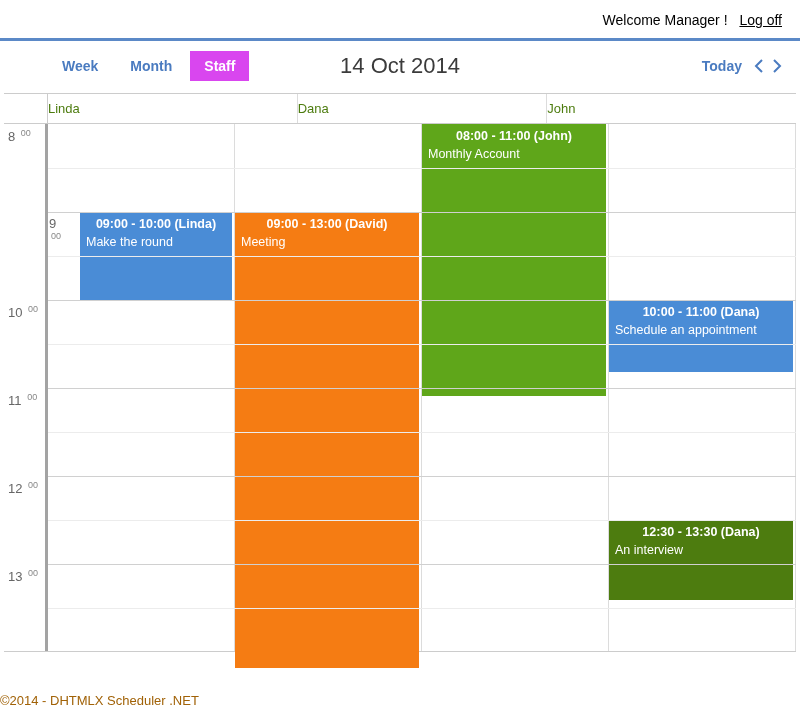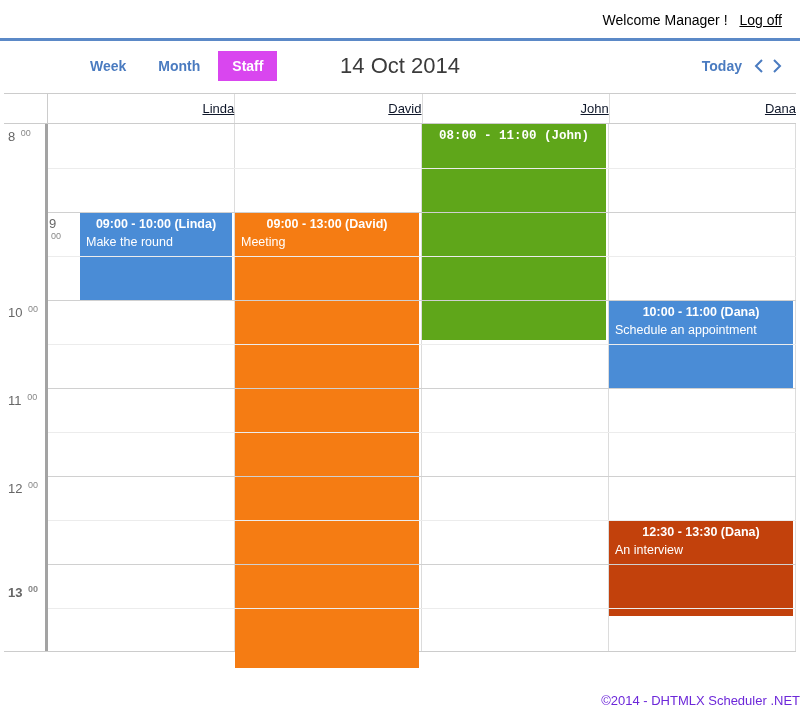--- a/index.html
+++ b/index.html
@@ -22,21 +22,21 @@
     margin-left: 8px;
     cursor: pointer;
   }
   .divider {
     height: 3px;
     background: #5b89c7;
   }
   .toolbar {
     display: flex;
     align-items: center;
-    padding: 10px 14px 8px 76px;
+    padding: 10px 14px 8px 48px;
     position: relative;
   }
   .views {
     display: flex;
     gap: 4px;
     align-items: center;
   }
   .view-btn {
     padding: 7px 14px;
     font-size: 14px;
@@ -85,26 +85,25 @@
     display: flex;
     border-top: 1px solid #ccc;
     border-bottom: 1px solid #ccc;
   }
   .time-gutter-header {
     width: 44px;
     border-right: 1px solid #ccc;
   }
   .col-header {
     flex: 1;
-    text-align: right;
+    text-align: left;
     padding: 7px 0;
     font-size: 13px;
-    color: #0f172a;
+    color: #4d7c0f;
     border-right: 1px solid #dcdcdc;
-    text-decoration: underline;
   }
   .col-header:last-child { border-right: none; }
 
   .grid {
     display: flex;
     position: relative;
     height: 528px;
     border-bottom: 1px solid #ccc;
   }
   .time-gutter {
@@ -163,23 +162,23 @@
   .event .body {
     text-align: left;
     font-weight: 400;
   }
 
   .footer {
     position: absolute;
     bottom: 12px;
     left: 0;
     right: 0;
-    text-align: right;
+    text-align: left;
     font-size: 13px;
-    color: #6d28d9;
+    color: #a16207;
   }
 </style>
 </head>
 <body>
 
 <div class="topbar">
   <span>Welcome Manager !</span>
   <span class="logoff">Log off</span>
 </div>
 <div class="divider"></div>
@@ -203,57 +202,57 @@
           <polyline points="3,2 9,8 3,14"></polyline>
         </svg>
     </div>
   </div>
 </div>
 
 <div class="sched">
   <div class="col-headers">
     <div class="time-gutter-header"></div>
     <div class="col-header">Linda</div>
-    <div class="col-header">David</div>
+    <div class="col-header">Dana</div>
     <div class="col-header">John</div>
-    <div class="col-header">Dana</div>
   </div>
   <div class="grid">
     <div class="time-gutter" id="time-gutter">
         <div class="hour-label" style="top: 4px;"><span>8</span> <span class="mins">00</span></div>
         <div class="hour-label" style="top: 92px; margin-left: 41px;"><span>9</span> <span class="mins">00</span></div>
         <div class="hour-label" style="top: 180px;"><span>10</span> <span class="mins">00</span></div>
         <div class="hour-label" style="top: 268px;"><span>11</span> <span class="mins">00</span></div>
         <div class="hour-label" style="top: 356px;"><span>12</span> <span class="mins">00</span></div>
-        <div class="hour-label" style="top: 460px; font-weight: bold;"><span>13</span> <span class="mins">00</span></div>
+        <div class="hour-label" style="top: 444px;"><span>13</span> <span class="mins">00</span></div>
       </div>
     <div class="cols" id="cols">
       <div class="col">
           <div class="event" style="background: rgb(74, 140, 214); top: 88px; height: 88px; margin-left: 32px;">
             <div class="hdr">09:00 - 10:00 (Linda)</div>
             <div class="body">Make the round</div>
           </div>
         </div>
       <div class="col">
           <div class="event" style="background: rgb(245, 124, 19); top: 88px; height: 456px;">
             <div class="hdr">09:00 - 13:00 (David)</div>
             <div class="body">Meeting</div>
           </div>
         </div>
       <div class="col">
-          <div class="event" style="background: rgb(95, 166, 26); top: 0px; height: 216px; font-family: Liberation Mono, monospace;">
+          <div class="event" style="background: rgb(95, 166, 26); top: 0px; height: 272px;">
             <div class="hdr">08:00 - 11:00 (John)</div>
-          </div>
-        </div>
-      <div class="col">
-          <div class="event" style="background: rgb(74, 140, 214); top: 176px; height: 88px;">
+            <div class="body">Monthly Account</div>
+          </div>
+        </div>
+      <div class="col">
+          <div class="event" style="background: rgb(74, 140, 214); top: 176px; height: 72px;">
             <div class="hdr">10:00 - 11:00 (Dana)</div>
             <div class="body">Schedule an appointment</div>
           </div>
-          <div class="event" style="background: #c2410c; top: 396px; height: 96px;">
+          <div class="event" style="background: #4d7c0f; top: 396px; height: 80px;">
             <div class="hdr">12:30 - 13:30 (Dana)</div>
             <div class="body">An interview</div>
           </div>
         </div>
     <div class="row-line" style="top: 44px; border-top-color: rgb(236, 236, 236);"></div>
         <div class="row-line" style="top: 88px; border-top-color: rgb(208, 208, 208);"></div>
         <div class="row-line" style="top: 132px; border-top-color: rgb(236, 236, 236);"></div>
         <div class="row-line" style="top: 176px; border-top-color: rgb(208, 208, 208);"></div>
         <div class="row-line" style="top: 220px; border-top-color: rgb(236, 236, 236);"></div>
         <div class="row-line" style="top: 264px; border-top-color: rgb(208, 208, 208);"></div>

